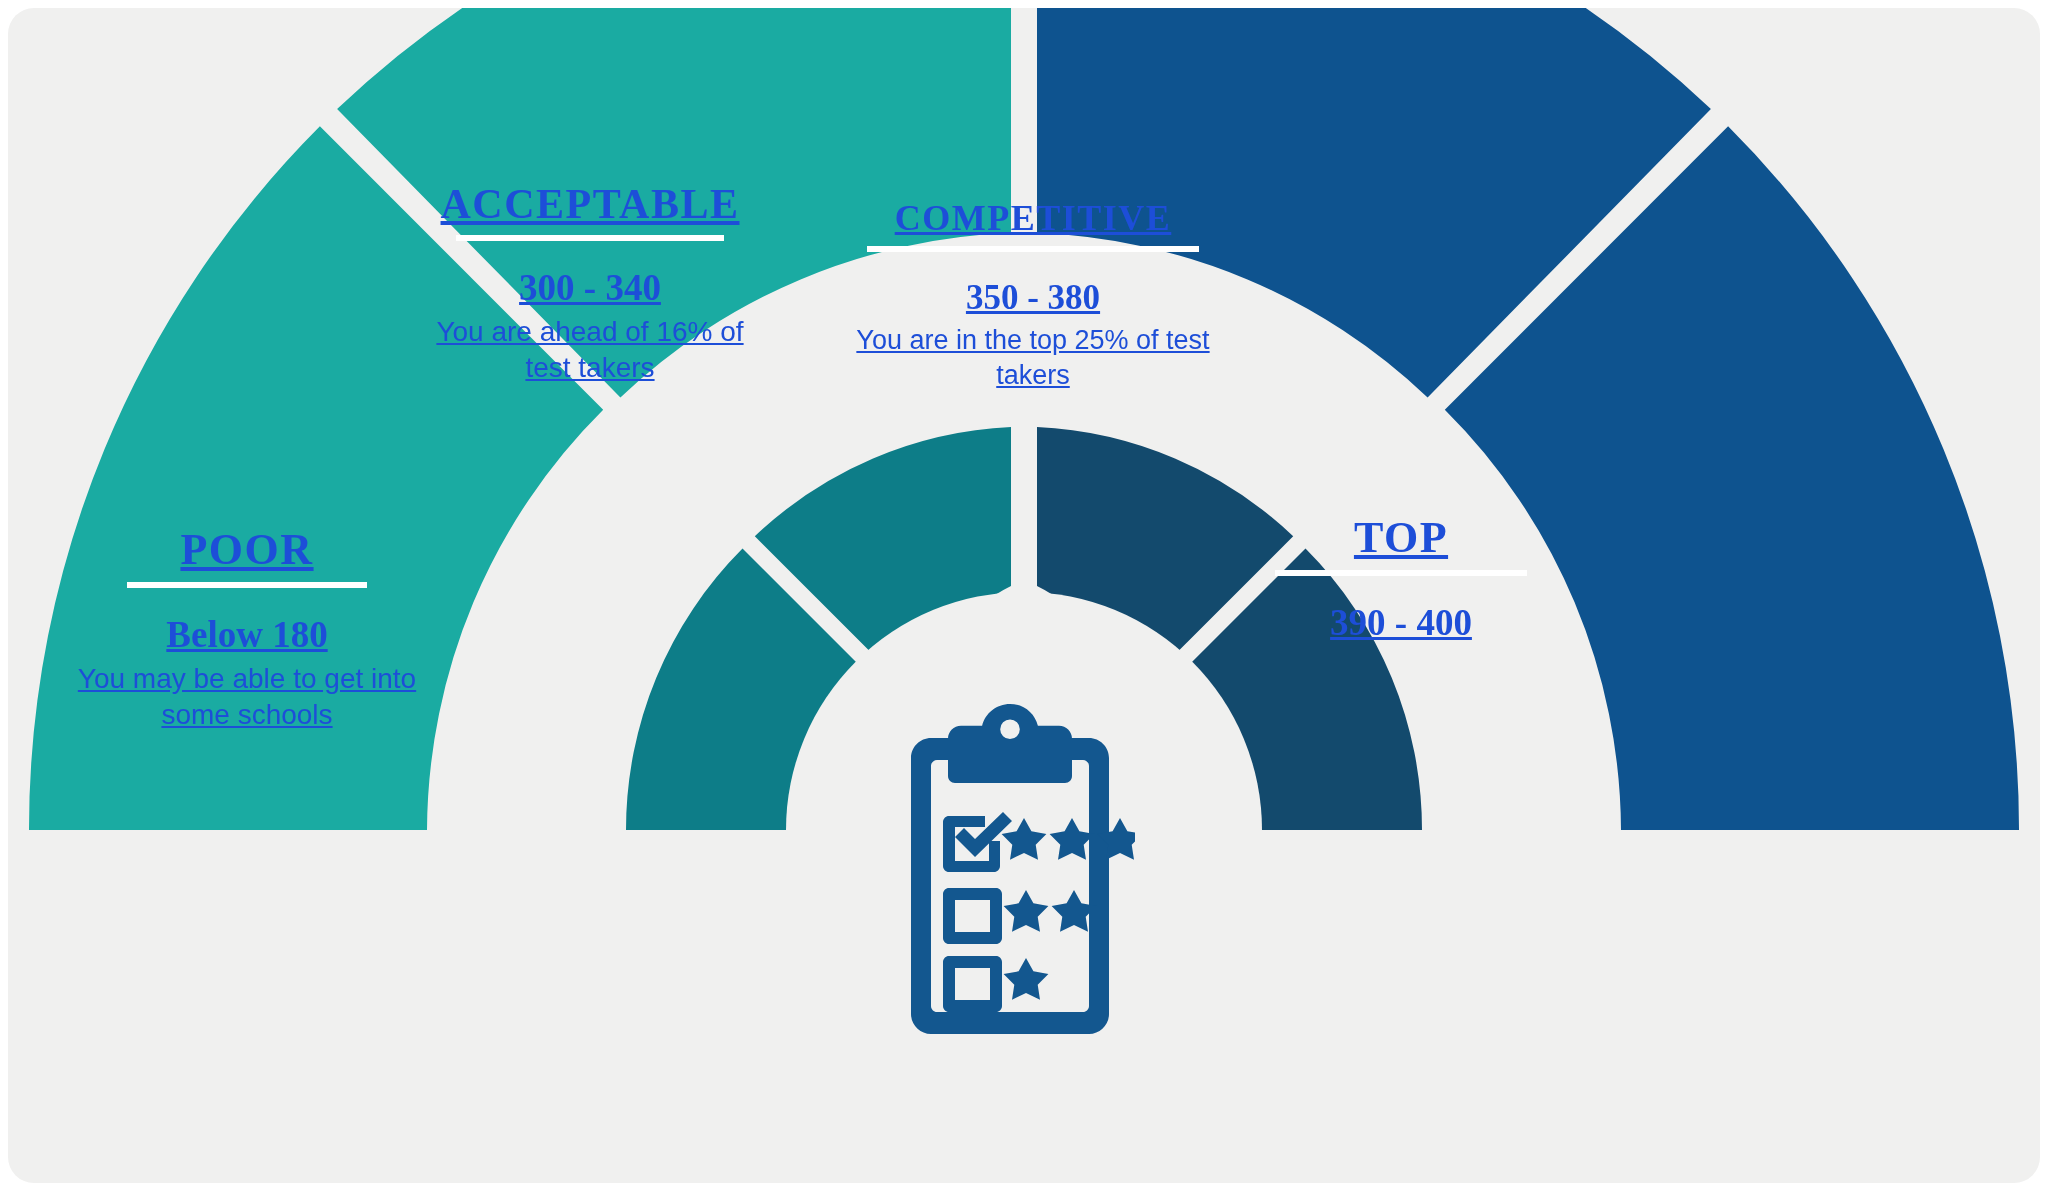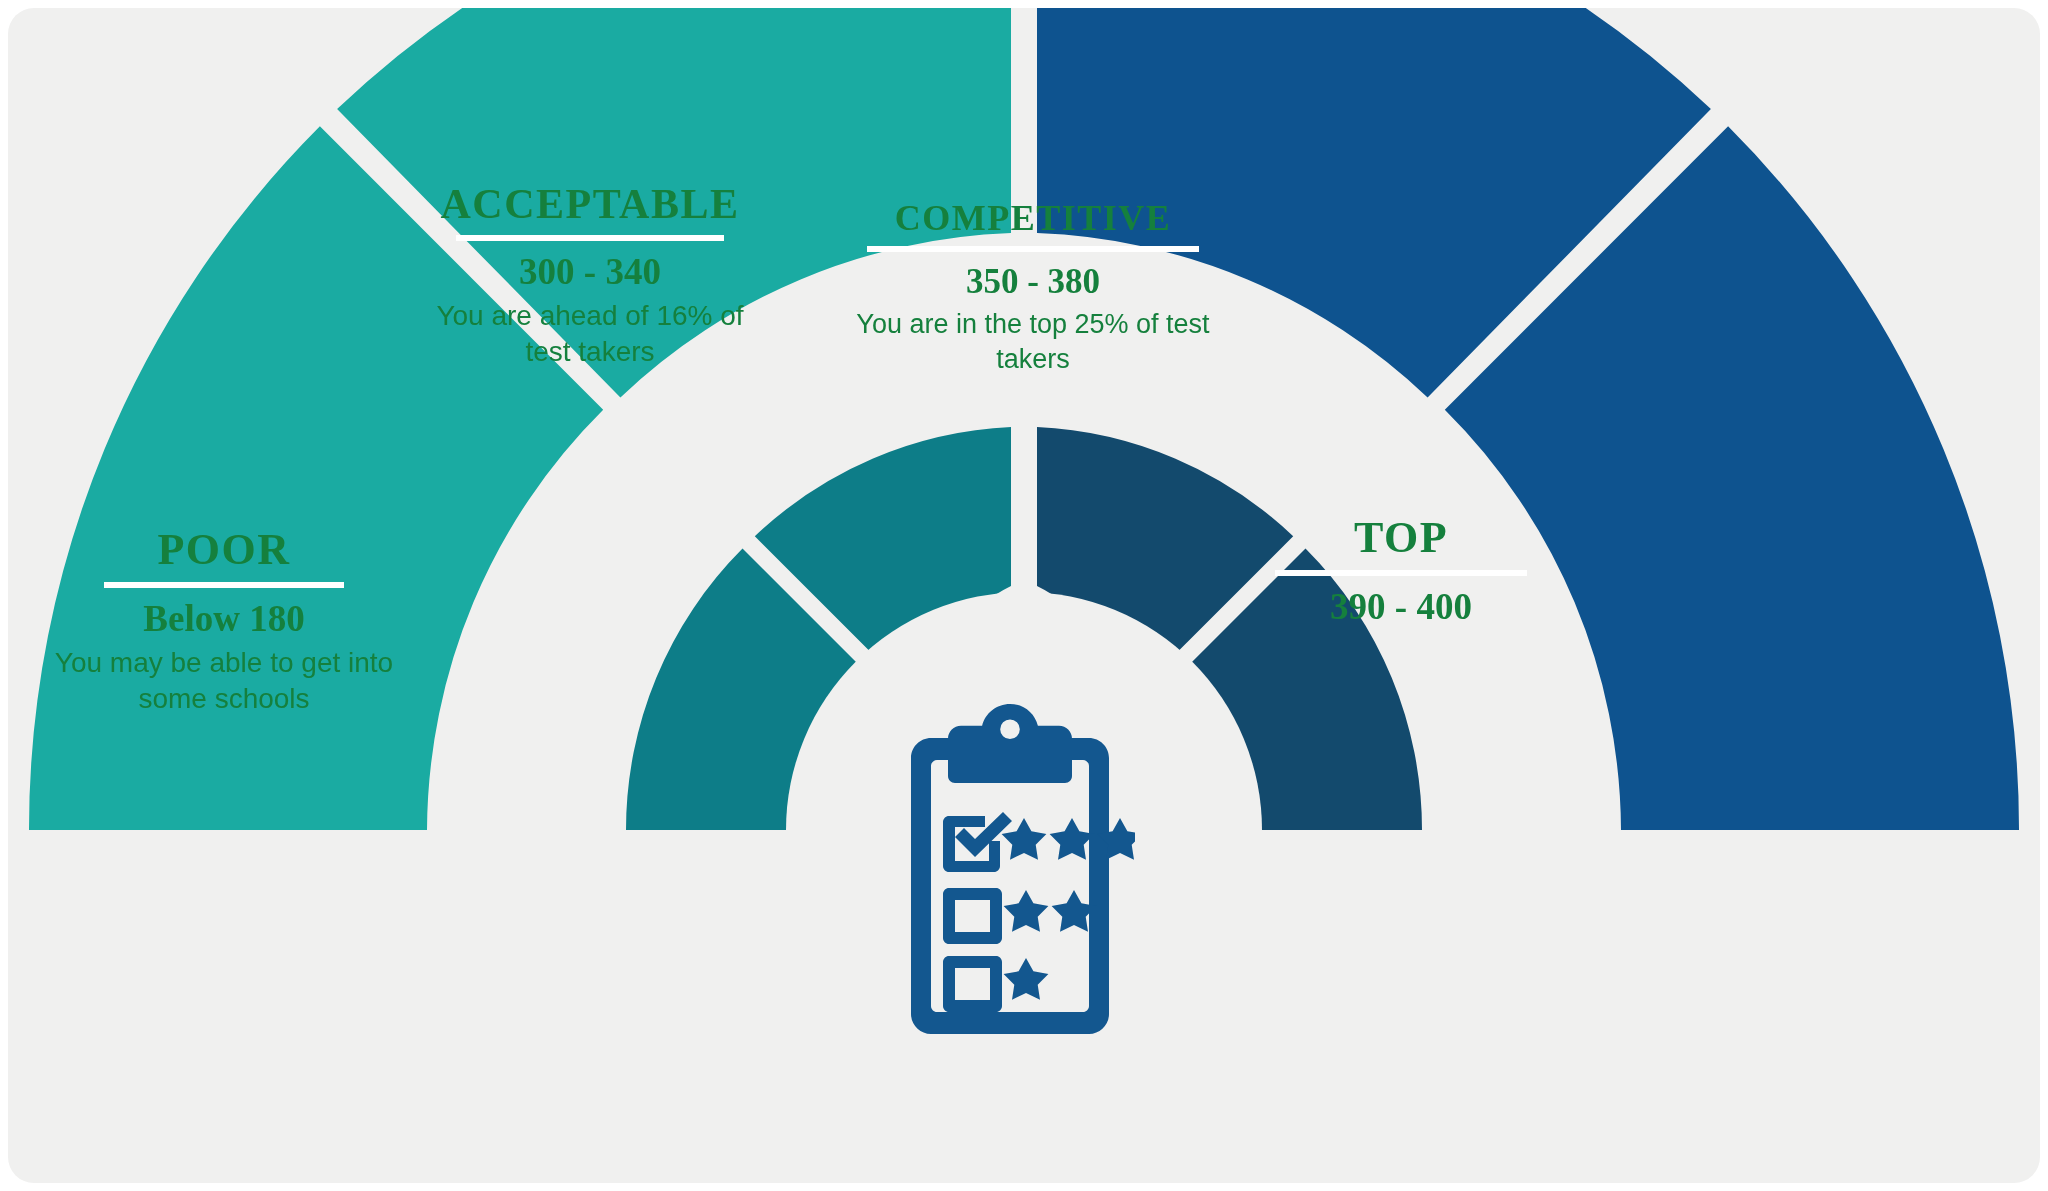--- a/index.html
+++ b/index.html
@@ -30,52 +30,53 @@
     left: 0;
     top: 0;
     width: 2032px;
     height: 1175px;
     display: block;
   }
   
   .seg-label {
     position: absolute;
     text-align: center;
-    color: #15803d;
+    color: #1d4ed8;
     pointer-events: none;
+    text-decoration: underline;
   }
   .seg-title {
     font-family: "Liberation Serif", serif;
     font-weight: bold;
     letter-spacing: 1.5px;
     line-height: 1.0;
     white-space: nowrap;
   }
   .seg-rule {
     height: 6px;
     background: #ffffff;
     margin: 10px auto 0 auto;
   }
   .seg-range {
     font-family: "Liberation Serif", serif;
     font-weight: bold;
     line-height: 1.0;
-    margin-top: 12px;
+    margin-top: 28px;
     white-space: nowrap;
   }
   .seg-desc {
     font-family: "Liberation Sans", sans-serif;
     font-weight: 300;
     line-height: 1.28;
     margin-top: 8px;
   }
 
   
   #label-poor {
-    left: 46px;
+    left: 69px;
     top: 520px;
     width: 340px;
   }
   #label-poor .seg-title { font-size: 44px; }
   #label-poor .seg-rule  { width: 240px; }
   #label-poor .seg-range { font-size: 37px; }
   #label-poor .seg-desc  { font-size: 28px; }
 
   
   #label-acceptable {

